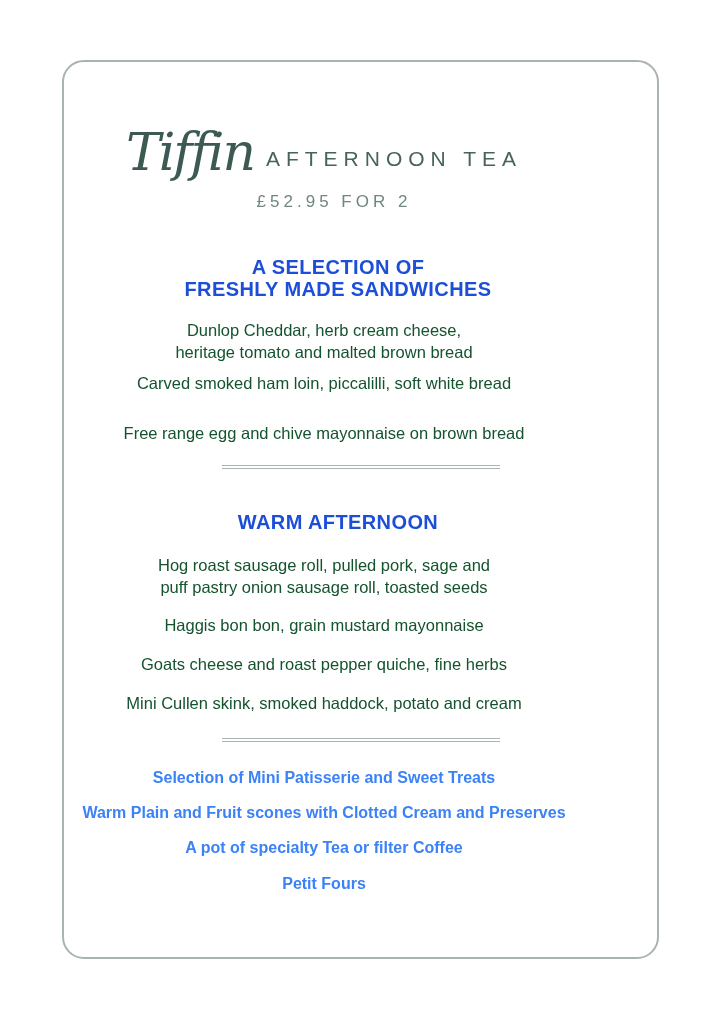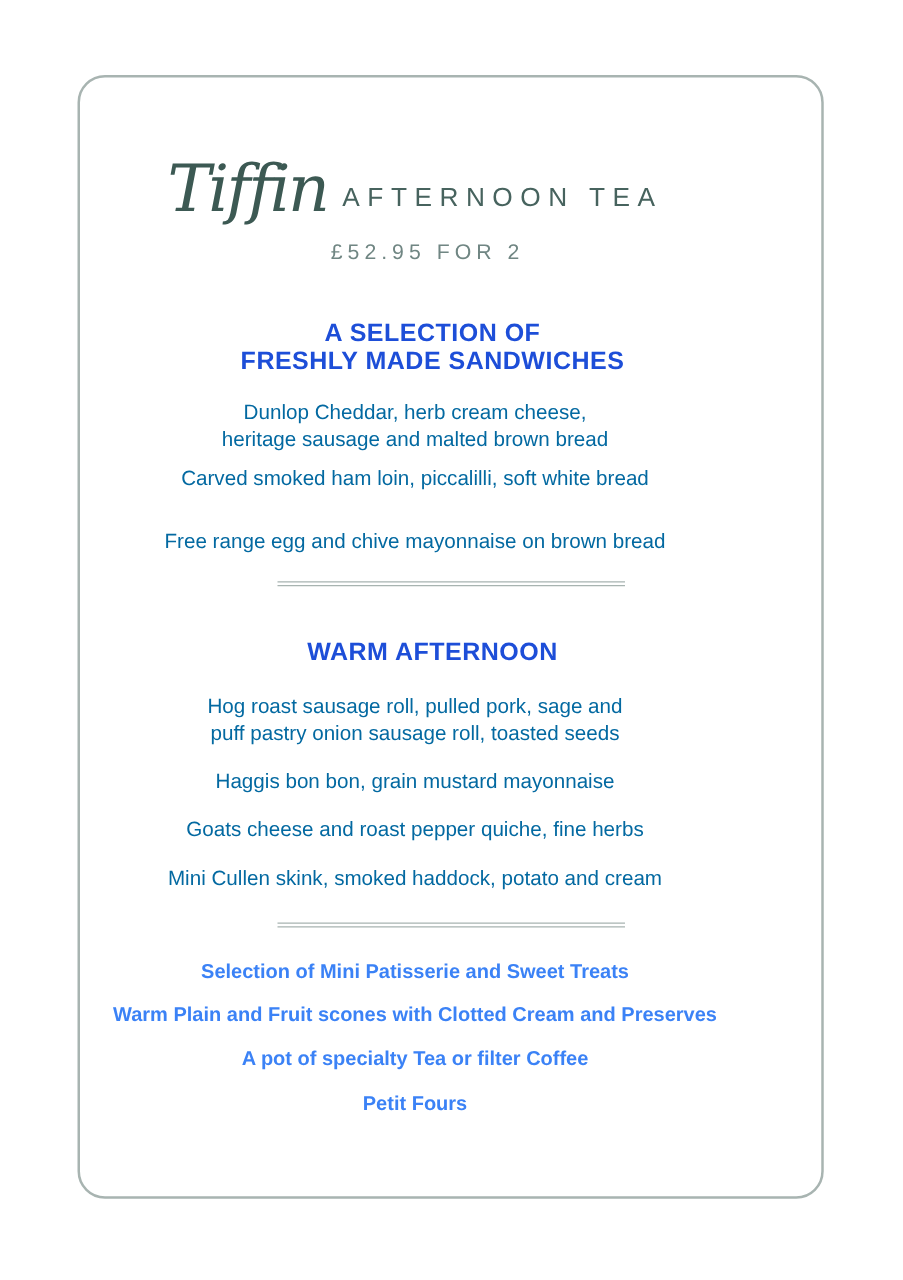--- a/index.html
+++ b/index.html
@@ -9,21 +9,20 @@
     width: 722px;
     height: 1024px;
     overflow: hidden;
     font-family: "Liberation Sans", sans-serif;
   }
   .page {
     position: relative;
     width: 648px;
     height: 1024px;
     background: #ffffff;
-    padding-left: 16px;
   }
   .frame-svg {
     position: absolute;
     left: 0; top: 0;
     width: 722px; height: 1024px;
     pointer-events: none;
   }
   .abs {
     position: absolute;
     left: 0; right: 0;
@@ -68,21 +67,21 @@
     letter-spacing: 0.4px;
     line-height: 22px;
     color: #1d4ed8;
     margin-left: 28px;
   }
   
   .menu-item {
     font-size: 16.5px;
     font-weight: 400;
     line-height: 22px;
-    color: #0369a1;
+    color: #14532d;
   }
   
   .finale-item {
     font-size: 16px;
     font-weight: 700;
     color: #3b82f6;
   }
   
   .divider {
     position: absolute;
@@ -108,21 +107,21 @@
   </div>
   <div class="abs menu-price">£52.95 FOR 2</div>
 
   <div class="abs sec-heading" style="top:256px">
     <div>A SELECTION OF</div>
     <div>FRESHLY MADE SANDWICHES</div>
   </div>
 
   <div class="abs menu-item" style="top:319px">
     <div>Dunlop Cheddar, herb cream cheese,</div>
-    <div>heritage sausage and malted brown bread</div>
+    <div>heritage tomato and malted brown bread</div>
   </div>
   <div class="abs menu-item" style="top:372px">Carved smoked ham loin, piccalilli, soft white bread</div>
   <div class="abs menu-item" style="top:422px">Free range egg and chive mayonnaise on brown bread</div>
 
   <div class="divider" style="top:465px"></div>
 
   <div class="abs sec-heading" style="top:511px">WARM AFTERNOON</div>
 
   <div class="abs menu-item" style="top:554px">
     <div>Hog roast sausage roll, pulled pork, sage and</div>

